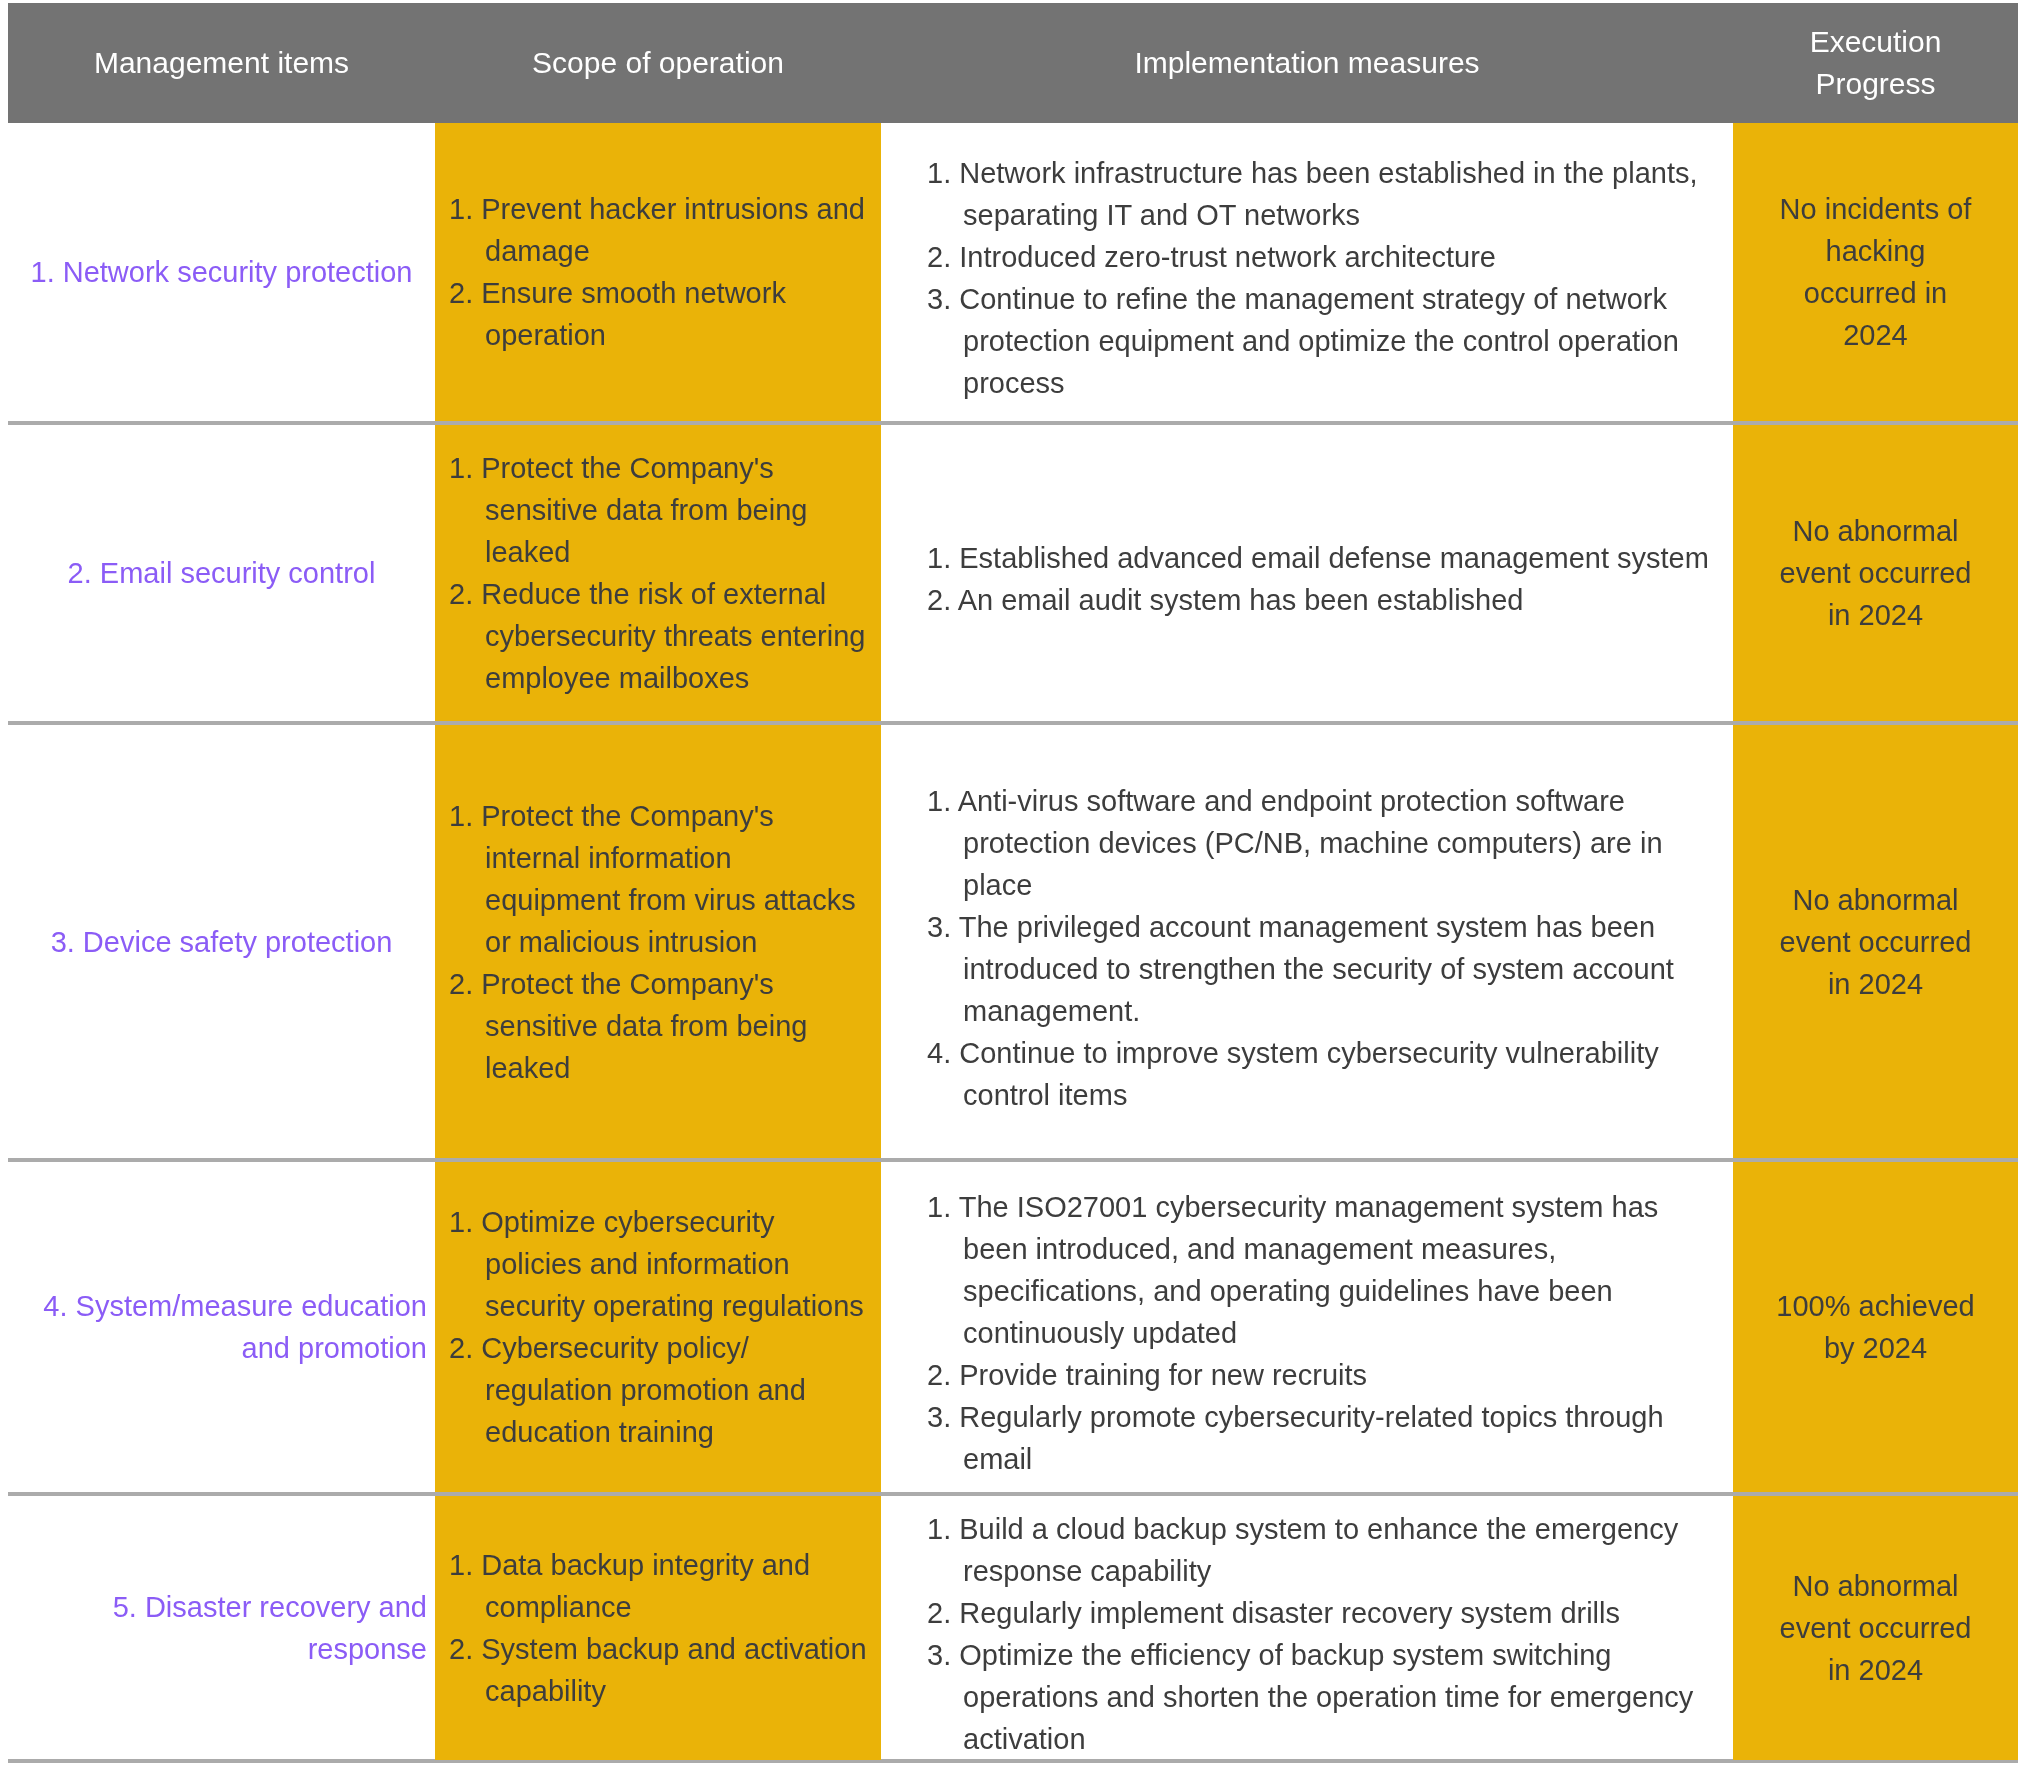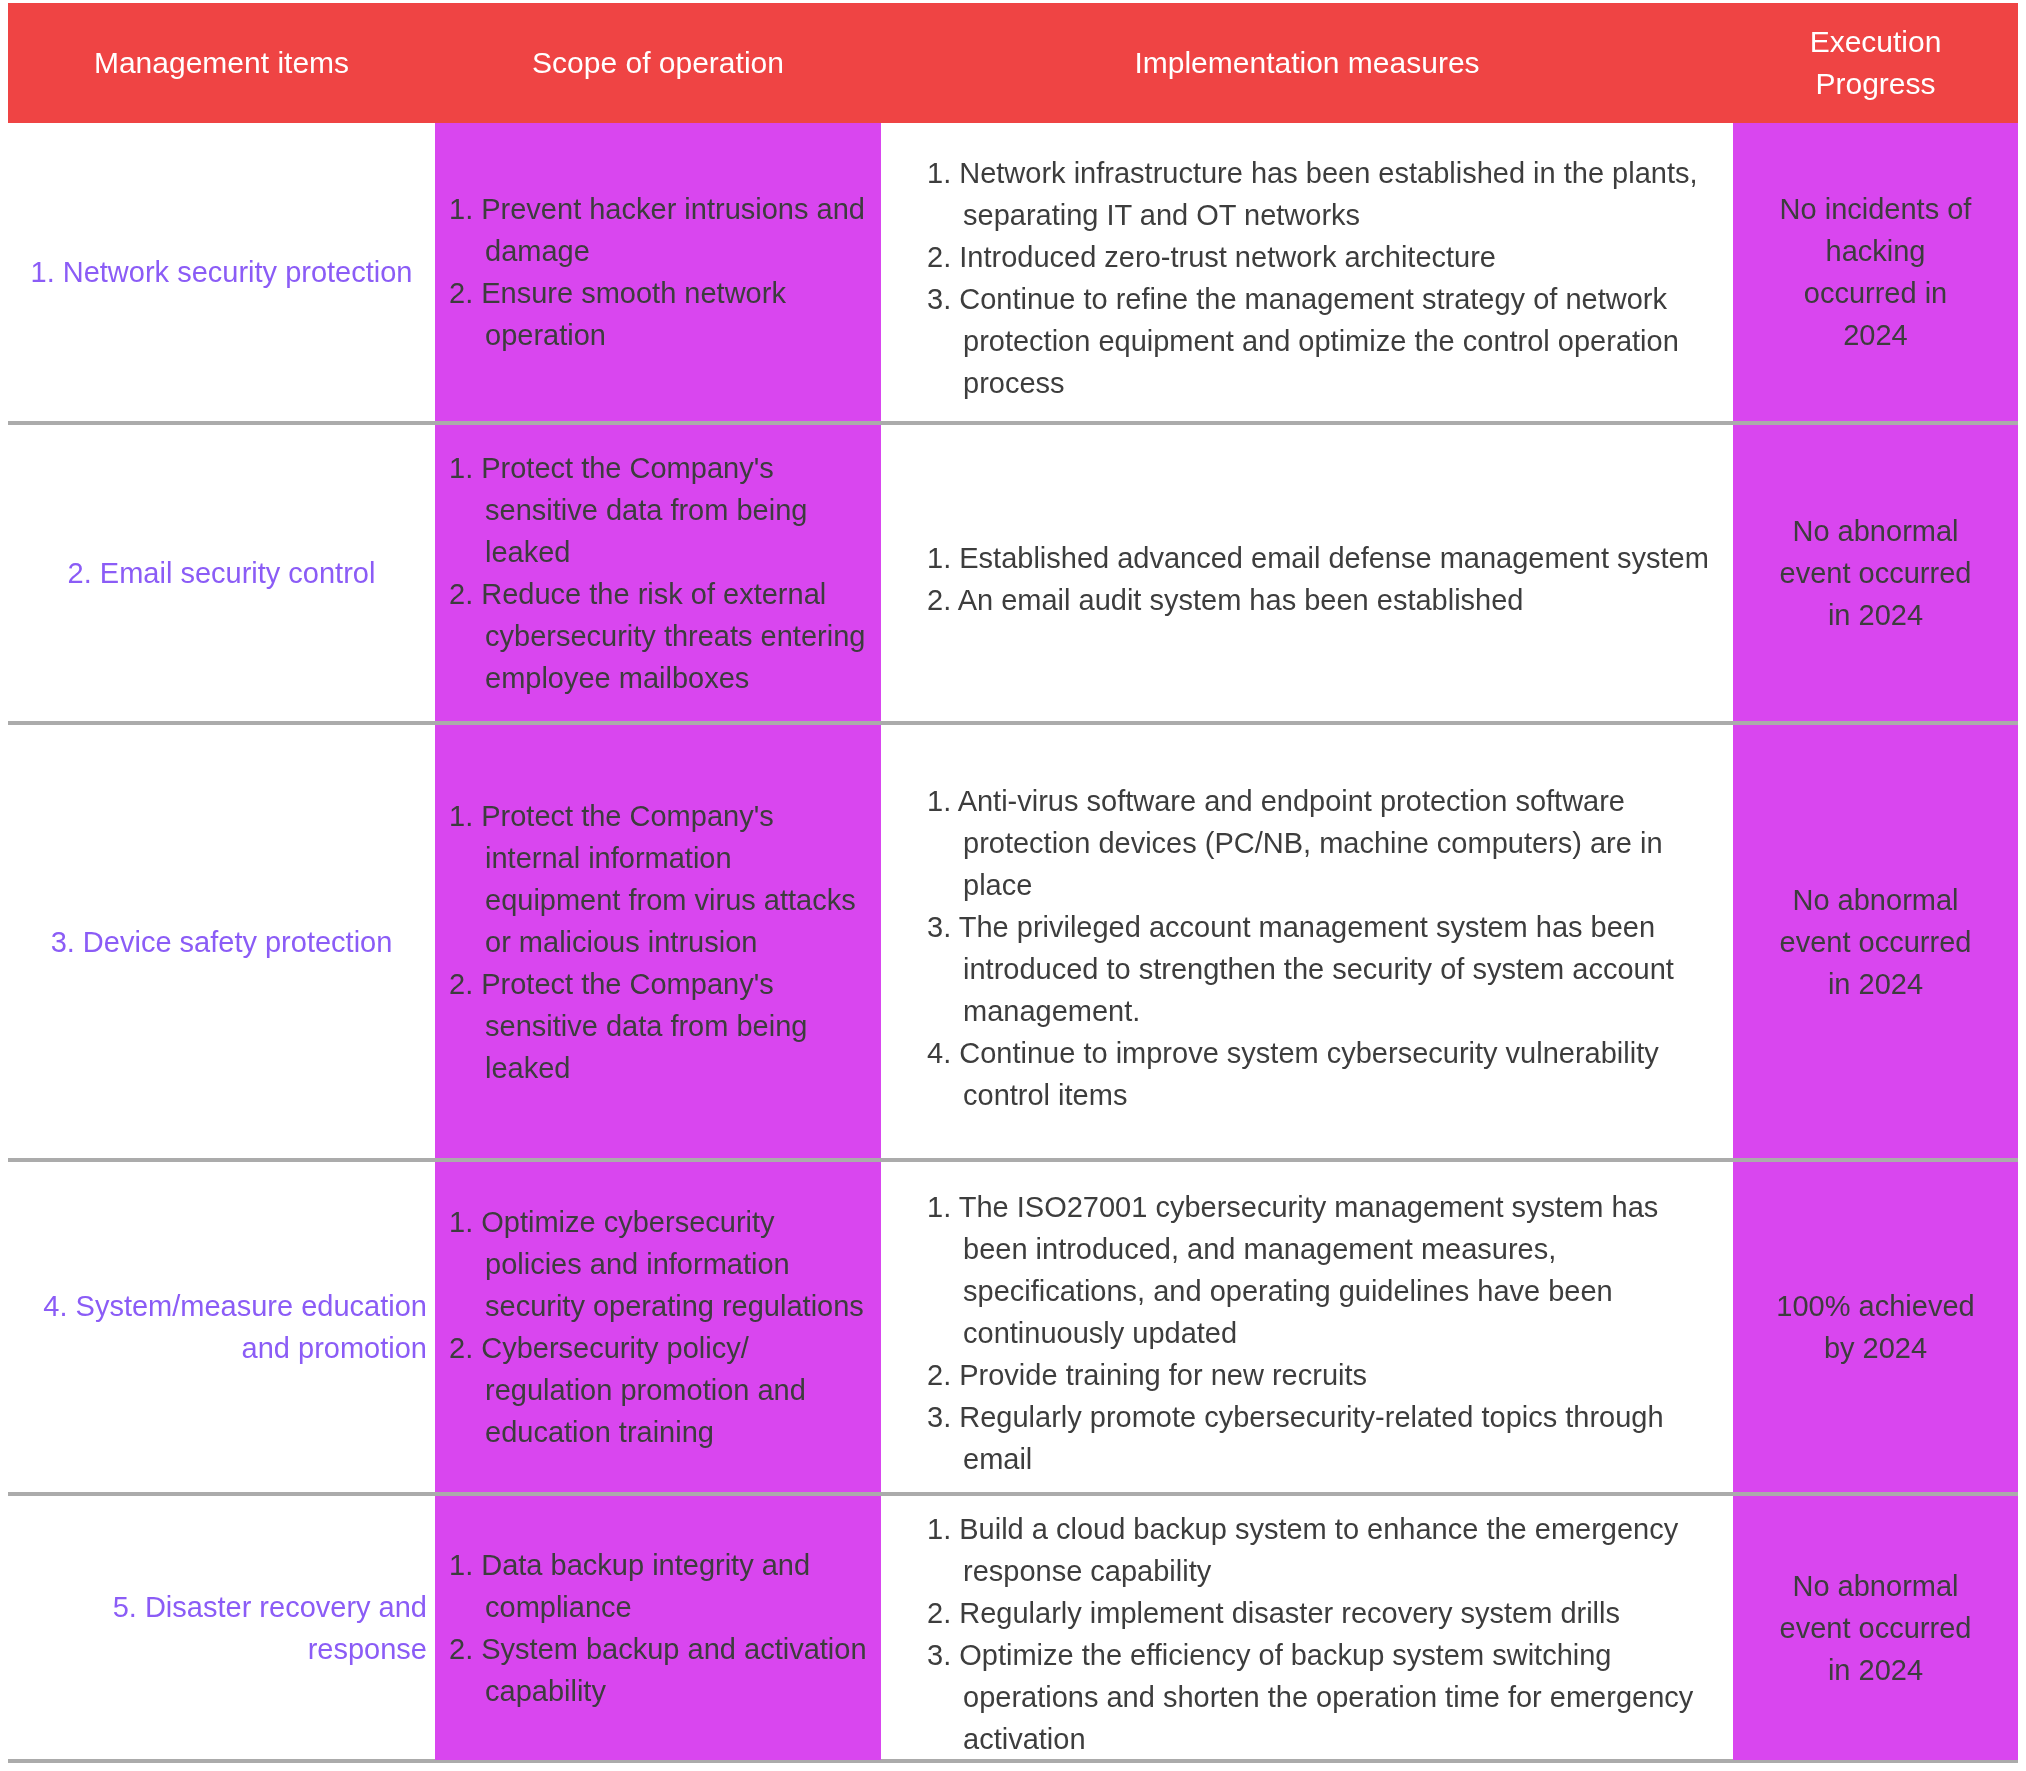--- a/index.html
+++ b/index.html
@@ -17,21 +17,21 @@
     margin:3px 8px 0 8px;
     width:2010px;
   }
   .trow{
     display:grid;
     grid-template-columns:427px 446px 852px 285px;
     box-sizing:border-box;
   }
   .trow.header{
     height:120px;
-    background:#ef4444;
+    background:#737373;
   }
   .hcell{
     display:flex;
     align-items:center;
     justify-content:center;
     text-align:center;
     color:#ffffff;
     font-size:30px;
     line-height:42px;
     padding:0 28px;
@@ -47,21 +47,21 @@
   .r5{height:267px;}
   .cell{
     display:flex;
     align-items:center;
     box-sizing:border-box;
     font-size:29px;
     line-height:42px;
     color:#3D3D3D;
   }
   .c2,.c4{
-    background:#d946ef;
+    background:#eab308;
   }
   .item{
     justify-content:center;
     text-align:right;
     color:#8b5cf6;
     padding:0 8px;
   }
   .c2{padding:0 6px 0 14px;}
   .c3{padding:12px 16px 0 46px;}
   .c4{

